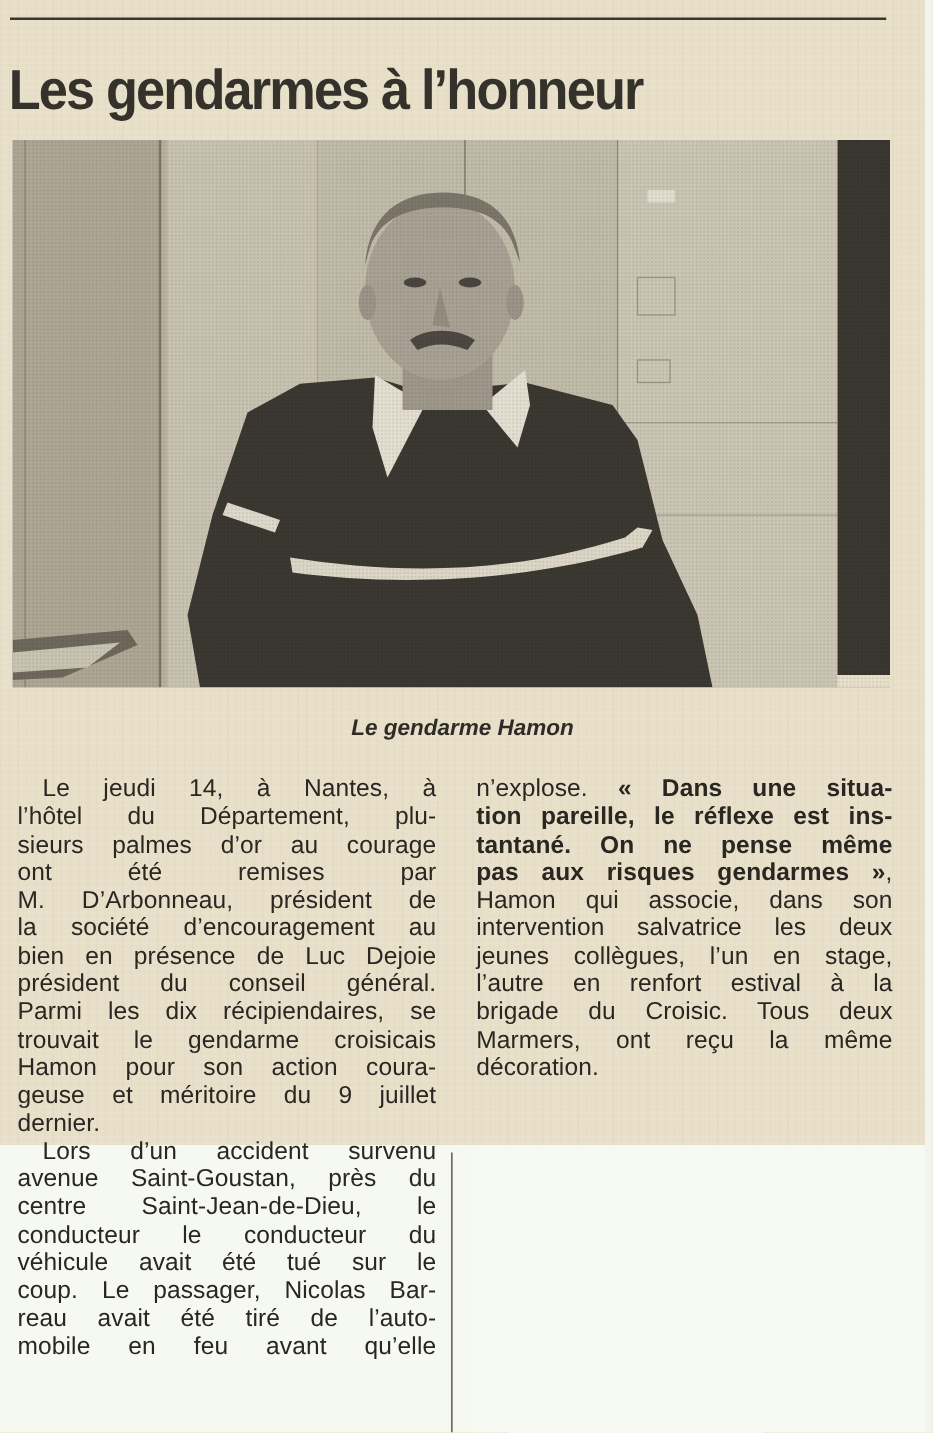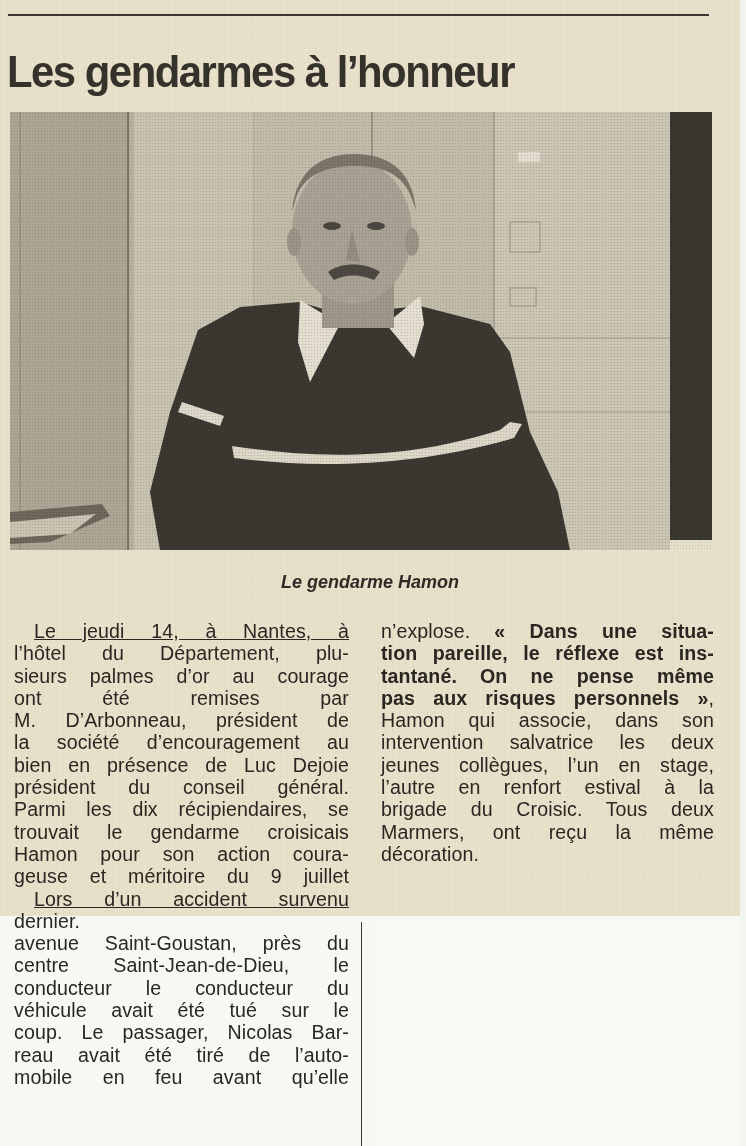--- a/index.html
+++ b/index.html
@@ -36,21 +36,21 @@
       font-weight: 700; font-style: italic; font-size: 18px; color: #2f2b26;
     }
     .col {
       position: absolute; font-size: 19.6px; line-height: 22.3px; color: #2a2722;
       text-align: justify; letter-spacing: 0.1px;
     }
     .col .line { display: block; text-align: justify; text-align-last: justify; white-space: nowrap; }
     .col .line.last { text-align-last: left; }
     .col-left { left: 14px; top: 620px; width: 335px; }
     .col-right { left: 381px; top: 620px; width: 333px; }
-    .indent { padding-left: 20px; text-decoration: underline; }
+    .indent { padding-left: 20px; }
     .bold { font-weight: 700; }
     .col-rule {
       position: absolute; left: 361px; top: 922px; width: 1px; height: 224px; background: #3c3832;
     }
     .blank {
       position: absolute; left: 378px; top: 920px; width: 362px; height: 226px; background: #f7f9f3;
     }
     .right-edge {
       position: absolute; left: 740px; top: 0; width: 6px; height: 1146px; background: #f2f4ee;
     }
@@ -131,38 +131,38 @@
     <span class="line">sieurs palmes d’or au courage</span>
     <span class="line">ont été remises par</span>
     <span class="line">M. D’Arbonneau, président de</span>
     <span class="line">la société d’encouragement au</span>
     <span class="line">bien en présence de Luc Dejoie</span>
     <span class="line">président du conseil général.</span>
     <span class="line">Parmi les dix récipiendaires, se</span>
     <span class="line">trouvait le gendarme croisicais</span>
     <span class="line">Hamon pour son action coura-</span>
     <span class="line">geuse et méritoire du 9 juillet</span>
+    <span class="line last">dernier.</span>
     <span class="line indent">Lors d’un accident survenu</span>
-    <span class="line last">dernier.</span>
     <span class="line">avenue Saint-Goustan, près du</span>
     <span class="line">centre Saint-Jean-de-Dieu, le</span>
     <span class="line">conducteur le conducteur du</span>
     <span class="line">véhicule avait été tué sur le</span>
     <span class="line">coup. Le passager, Nicolas Bar-</span>
     <span class="line">reau avait été tiré de l’auto-</span>
     <span class="line">mobile en feu avant qu’elle</span>
   </div>
 
   <div class="col-rule"></div>
 
   <div class="col col-right">
     <span class="line"><span>n’explose. </span><span class="bold">« Dans une situa-</span></span>
     <span class="line bold">tion pareille, le réflexe est ins-</span>
     <span class="line bold">tantané. On ne pense même</span>
-    <span class="line"><span class="bold">pas aux risques personnels »</span><span>,</span></span>
+    <span class="line"><span class="bold">pas aux risques gendarmes »</span><span>,</span></span>
     <span class="line">Hamon qui associe, dans son</span>
     <span class="line">intervention salvatrice les deux</span>
     <span class="line">jeunes collègues, l’un en stage,</span>
     <span class="line">l’autre en renfort estival à la</span>
     <span class="line">brigade du Croisic. Tous deux</span>
     <span class="line">Marmers, ont reçu la même</span>
     <span class="line last">décoration.</span>
   </div>
 
   <div class="blank"></div>

